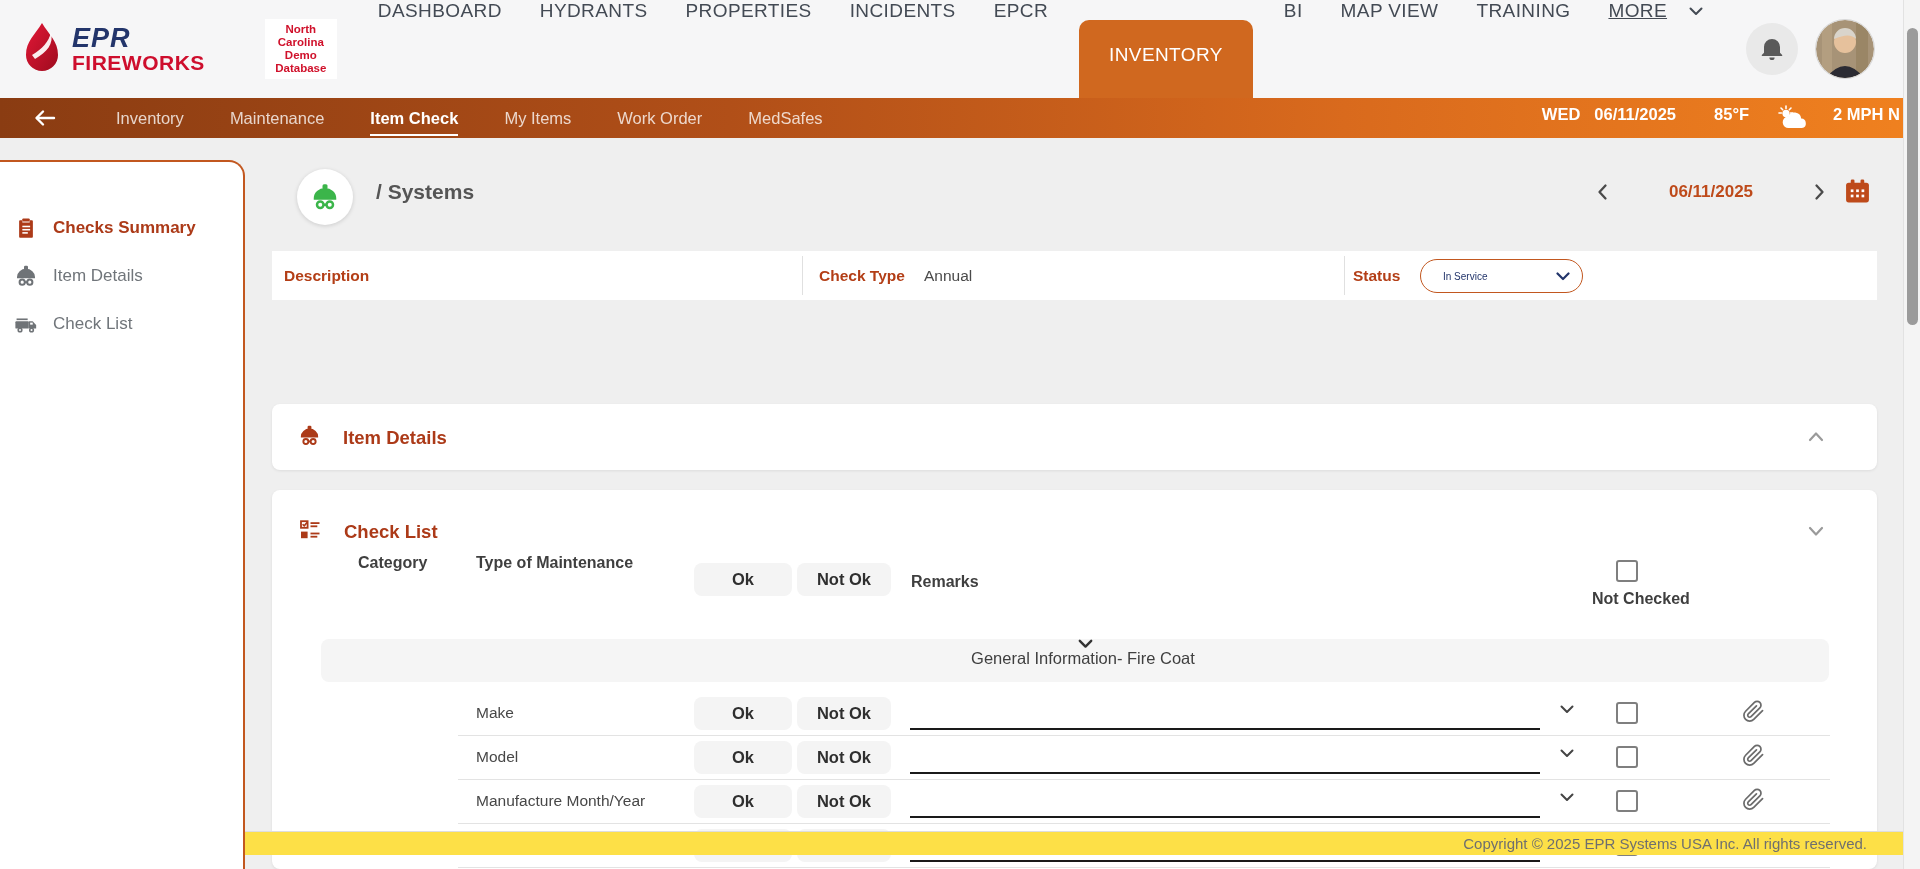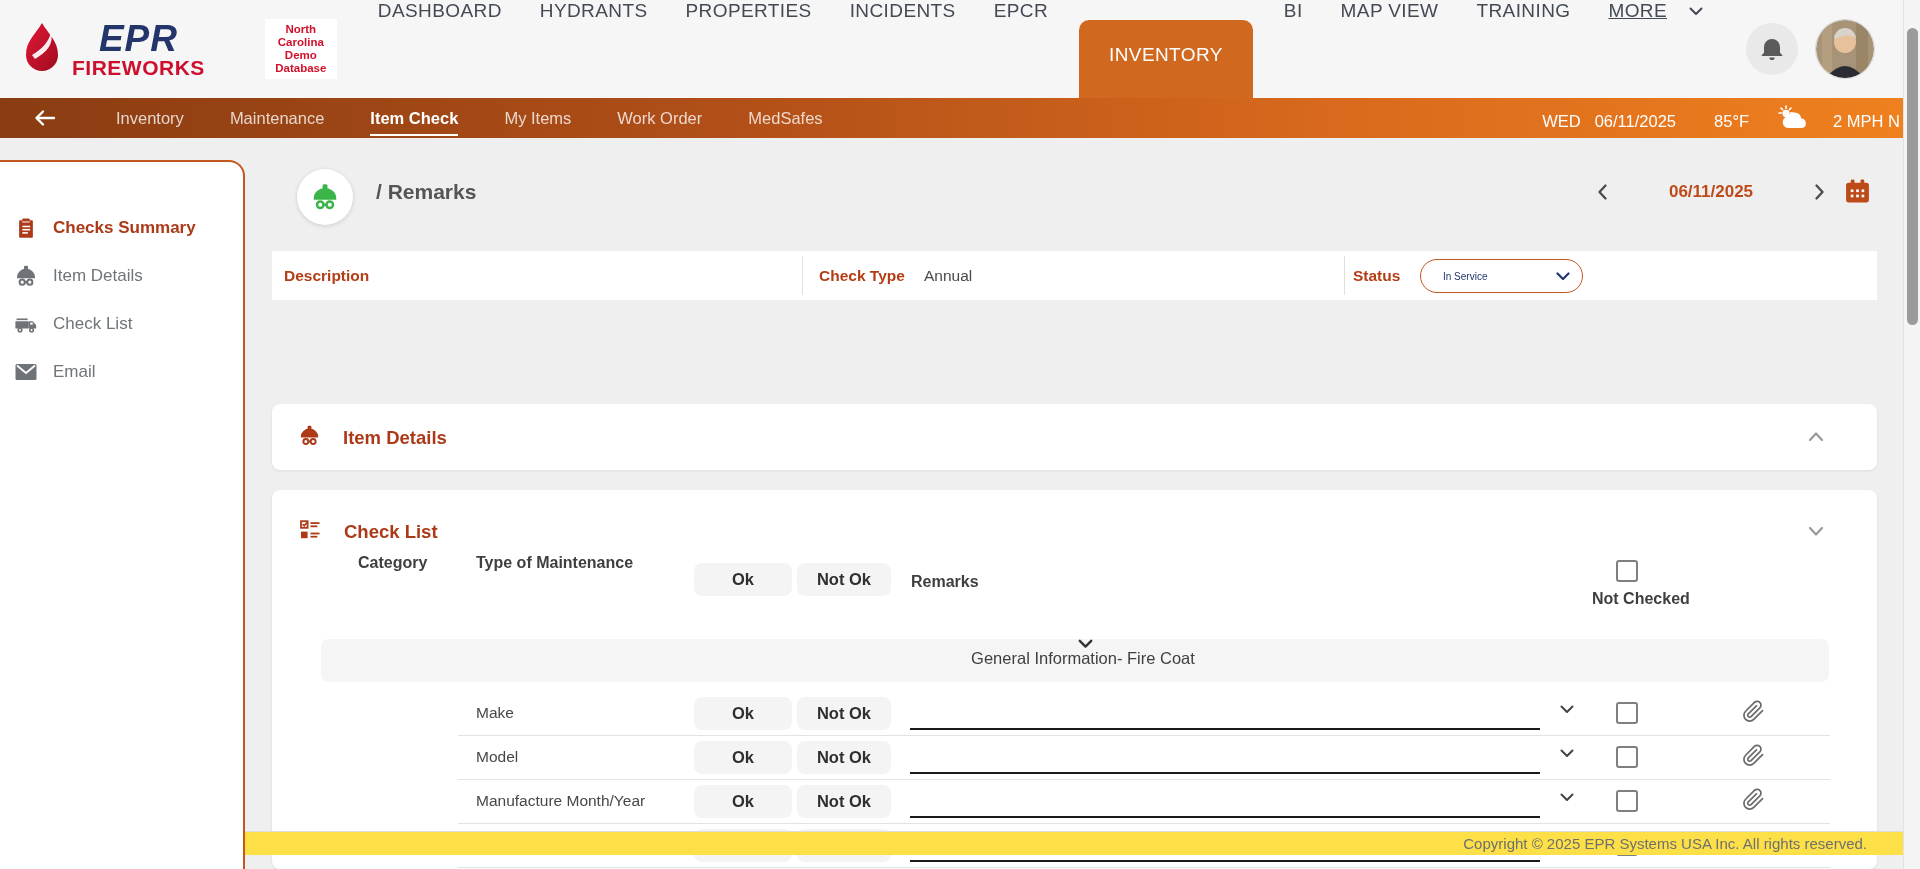--- a/index.html
+++ b/index.html
@@ -3,39 +3,39 @@
 <meta charset="utf-8">
 <style>
   * { margin:0; padding:0; box-sizing:border-box; }
   body { font-family:"Liberation Sans", sans-serif; background:#d8d8d8; }
   #app { position:relative; width:1920px; height:869px; overflow:hidden; background:#EFEFEF; }
 
   
   .header { position:absolute; left:0; top:0; width:1920px; height:98px; background:#F6F6F7; display:flex; align-items:center; z-index:10; }
   .logo { display:flex; align-items:center; margin-left:20px; cursor:pointer; }
   .logo-text { margin-left:8px; line-height:1; }
-  .logo-epr { font-style:italic; font-weight:bold; font-size:37px; color:#23356B; letter-spacing:1px;text-align:center; }
+  .logo-epr { font-style:italic; font-weight:bold; font-size:27px; color:#23356B; letter-spacing:1px; }
   .logo-fw  { font-weight:bold; font-size:21px; color:#CE0E2D; letter-spacing:.5px; }
   .db-badge { margin-left:60px; width:72px; text-align:center; background:#ffffff; padding:4px 2px; }
   .db-badge div { color:#D0112B; font-weight:bold; font-size:11.5px; line-height:13px; }
   .top-nav { display:flex; align-items:flex-start; height:100%; margin-left:22px; }
   .nav-item { font-size:19px; color:#434A54; letter-spacing:.4px; margin:0 19px; cursor:pointer; white-space:nowrap; }
   .nav-tab-active { height:78px; margin:20px 12px 0 12px; align-self:flex-end; background:#D0681F; border-radius:10px 10px 0 0; padding:24px 30px 0 30px; color:#ffffff; font-size:19px; letter-spacing:.4px; cursor:pointer; }
   .nav-more { display:flex; align-items:center; gap:22px;text-decoration:underline; }
   .hdr-right { margin-left:auto; display:flex; align-items:center; gap:18px; margin-right:46px; }
   .bell-wrap { width:52px; height:52px; border-radius:50%; background:#E9E9E9; display:flex; align-items:center; justify-content:center; cursor:pointer; }
   .avatar { width:58px; height:58px; border-radius:50%; overflow:hidden; cursor:pointer; box-shadow:0 0 0 1px #d7d7d7; }
 
   
   .subnav { position:absolute; left:0; top:98px; width:1920px; height:40px; background:linear-gradient(90deg,#8A3C12 0%, #B14F18 38%, #D96A1D 70%, #F0811F 100%); display:flex; align-items:center; z-index:9; }
   .back-arrow { margin-left:32px; cursor:pointer; display:flex; }
   .subnav-items { display:flex; align-items:center; margin-left:58px; gap:46px; }
   .sn-item { font-size:16.5px; color:rgba(255,255,255,.78); cursor:pointer; white-space:nowrap; }
   .sn-item.active { color:#ffffff; font-weight:bold; border-bottom:2px solid #ffffff; padding-bottom:6px; margin-bottom:-8px; }
-  .subnav-right { margin-left:auto; display:flex; align-items:flex-end; margin-right:20px; color:#ffffff; font-weight:normal; font-size:16.5px; }
+  .subnav-right { margin-left:auto; display:flex; align-items:flex-start; margin-right:20px; color:#ffffff; font-weight:bold; font-size:16.5px; }
   .sn-day { margin-right:14px; } .sn-temp { margin-left:38px; } .sn-weather { margin-left:26px; display:flex; } .sn-wind { margin-left:24px; }
 
   
   .sidebar { position:absolute; left:0; top:160px; width:245px; height:709px; background:#ffffff; border-top:2px solid #C2571F; border-right:2px solid #C2571F; border-top-right-radius:16px; z-index:30; padding-top:42px; }
   .sb-item { display:flex; align-items:center; height:48px; padding-left:14px; gap:15px; cursor:pointer; }
   .sb-item .sb-label { font-size:17px; color:#70757A; }
   .sb-item.active .sb-label { color:#AC3A18; font-weight:bold; }
   .sb-icon { width:24px; display:flex; justify-content:center; color:#6F7377; }
   .sb-item.active .sb-icon { color:#AC3A18; }
 
@@ -233,43 +233,34 @@
             <rect x="2.8" y="6" width="12" height="1.8" fill="currentColor"></rect>
             <circle cx="6.5" cy="18.5" r="2.8" fill="currentColor"></circle>
             <circle cx="6.5" cy="18.5" r="1.1" fill="#ffffff"></circle>
             <circle cx="19" cy="18.5" r="2.8" fill="currentColor"></circle>
             <circle cx="19" cy="18.5" r="1.1" fill="#ffffff"></circle>
             <rect x="17.5" y="10.5" width="2.8" height="2.2" fill="#ffffff"></rect>
           </svg>
       </span>
       <span class="sb-label">Check List</span>
     </div>
-    <div class="sb-item">
-      <span class="sb-icon">
-        <svg width="24" height="20" viewBox="0 0 24 20">
-            <rect x="1.5" y="2" width="21" height="16" rx="1.5" fill="currentColor"></rect>
-            <polyline points="3,3.5 12,11 21,3.5" fill="none" stroke="#ffffff" stroke-width="1.8"></polyline>
-          </svg>
-      </span>
-      <span class="sb-label">Email</span>
-    </div>
   </div>
 
   <div class="circle-badge">
     <svg width="30" height="30" viewBox="0 0 24 24" style="color:#3BB54A;">
       <path fill="currentColor" d="M3 13a9 8.2 0 0 1 18 0v1.2H3Z"></path>
         <rect x="10" y="1.8" width="4" height="4" rx="1.2" fill="currentColor"></rect>
       <g fill="none" stroke="currentColor" stroke-width="2">
           <circle cx="8.2" cy="18.2" r="2.6"></circle>
           <circle cx="15.8" cy="18.2" r="2.6"></circle>
           <line x1="10.8" y1="18.2" x2="13.2" y2="18.2"></line>
         </g>
     </svg>
   </div>
-  <div class="crumb">/ Remarks</div>
+  <div class="crumb">/ Systems</div>
 
   <div class="date-nav">
     <span class="dn-chev">
       <svg width="18" height="20" viewBox="0 0 18 20">
           <polyline points="11.5,3.5 5.5,10 11.5,16.5" fill="none" stroke="#4A4A4A" stroke-width="2.3" stroke-linecap="round" stroke-linejoin="round"></polyline>
         </svg>
     </span>
     <span class="dn-date">06/11/2025</span>
     <span class="dn-chev">
       <svg width="18" height="20" viewBox="0 0 18 20">

